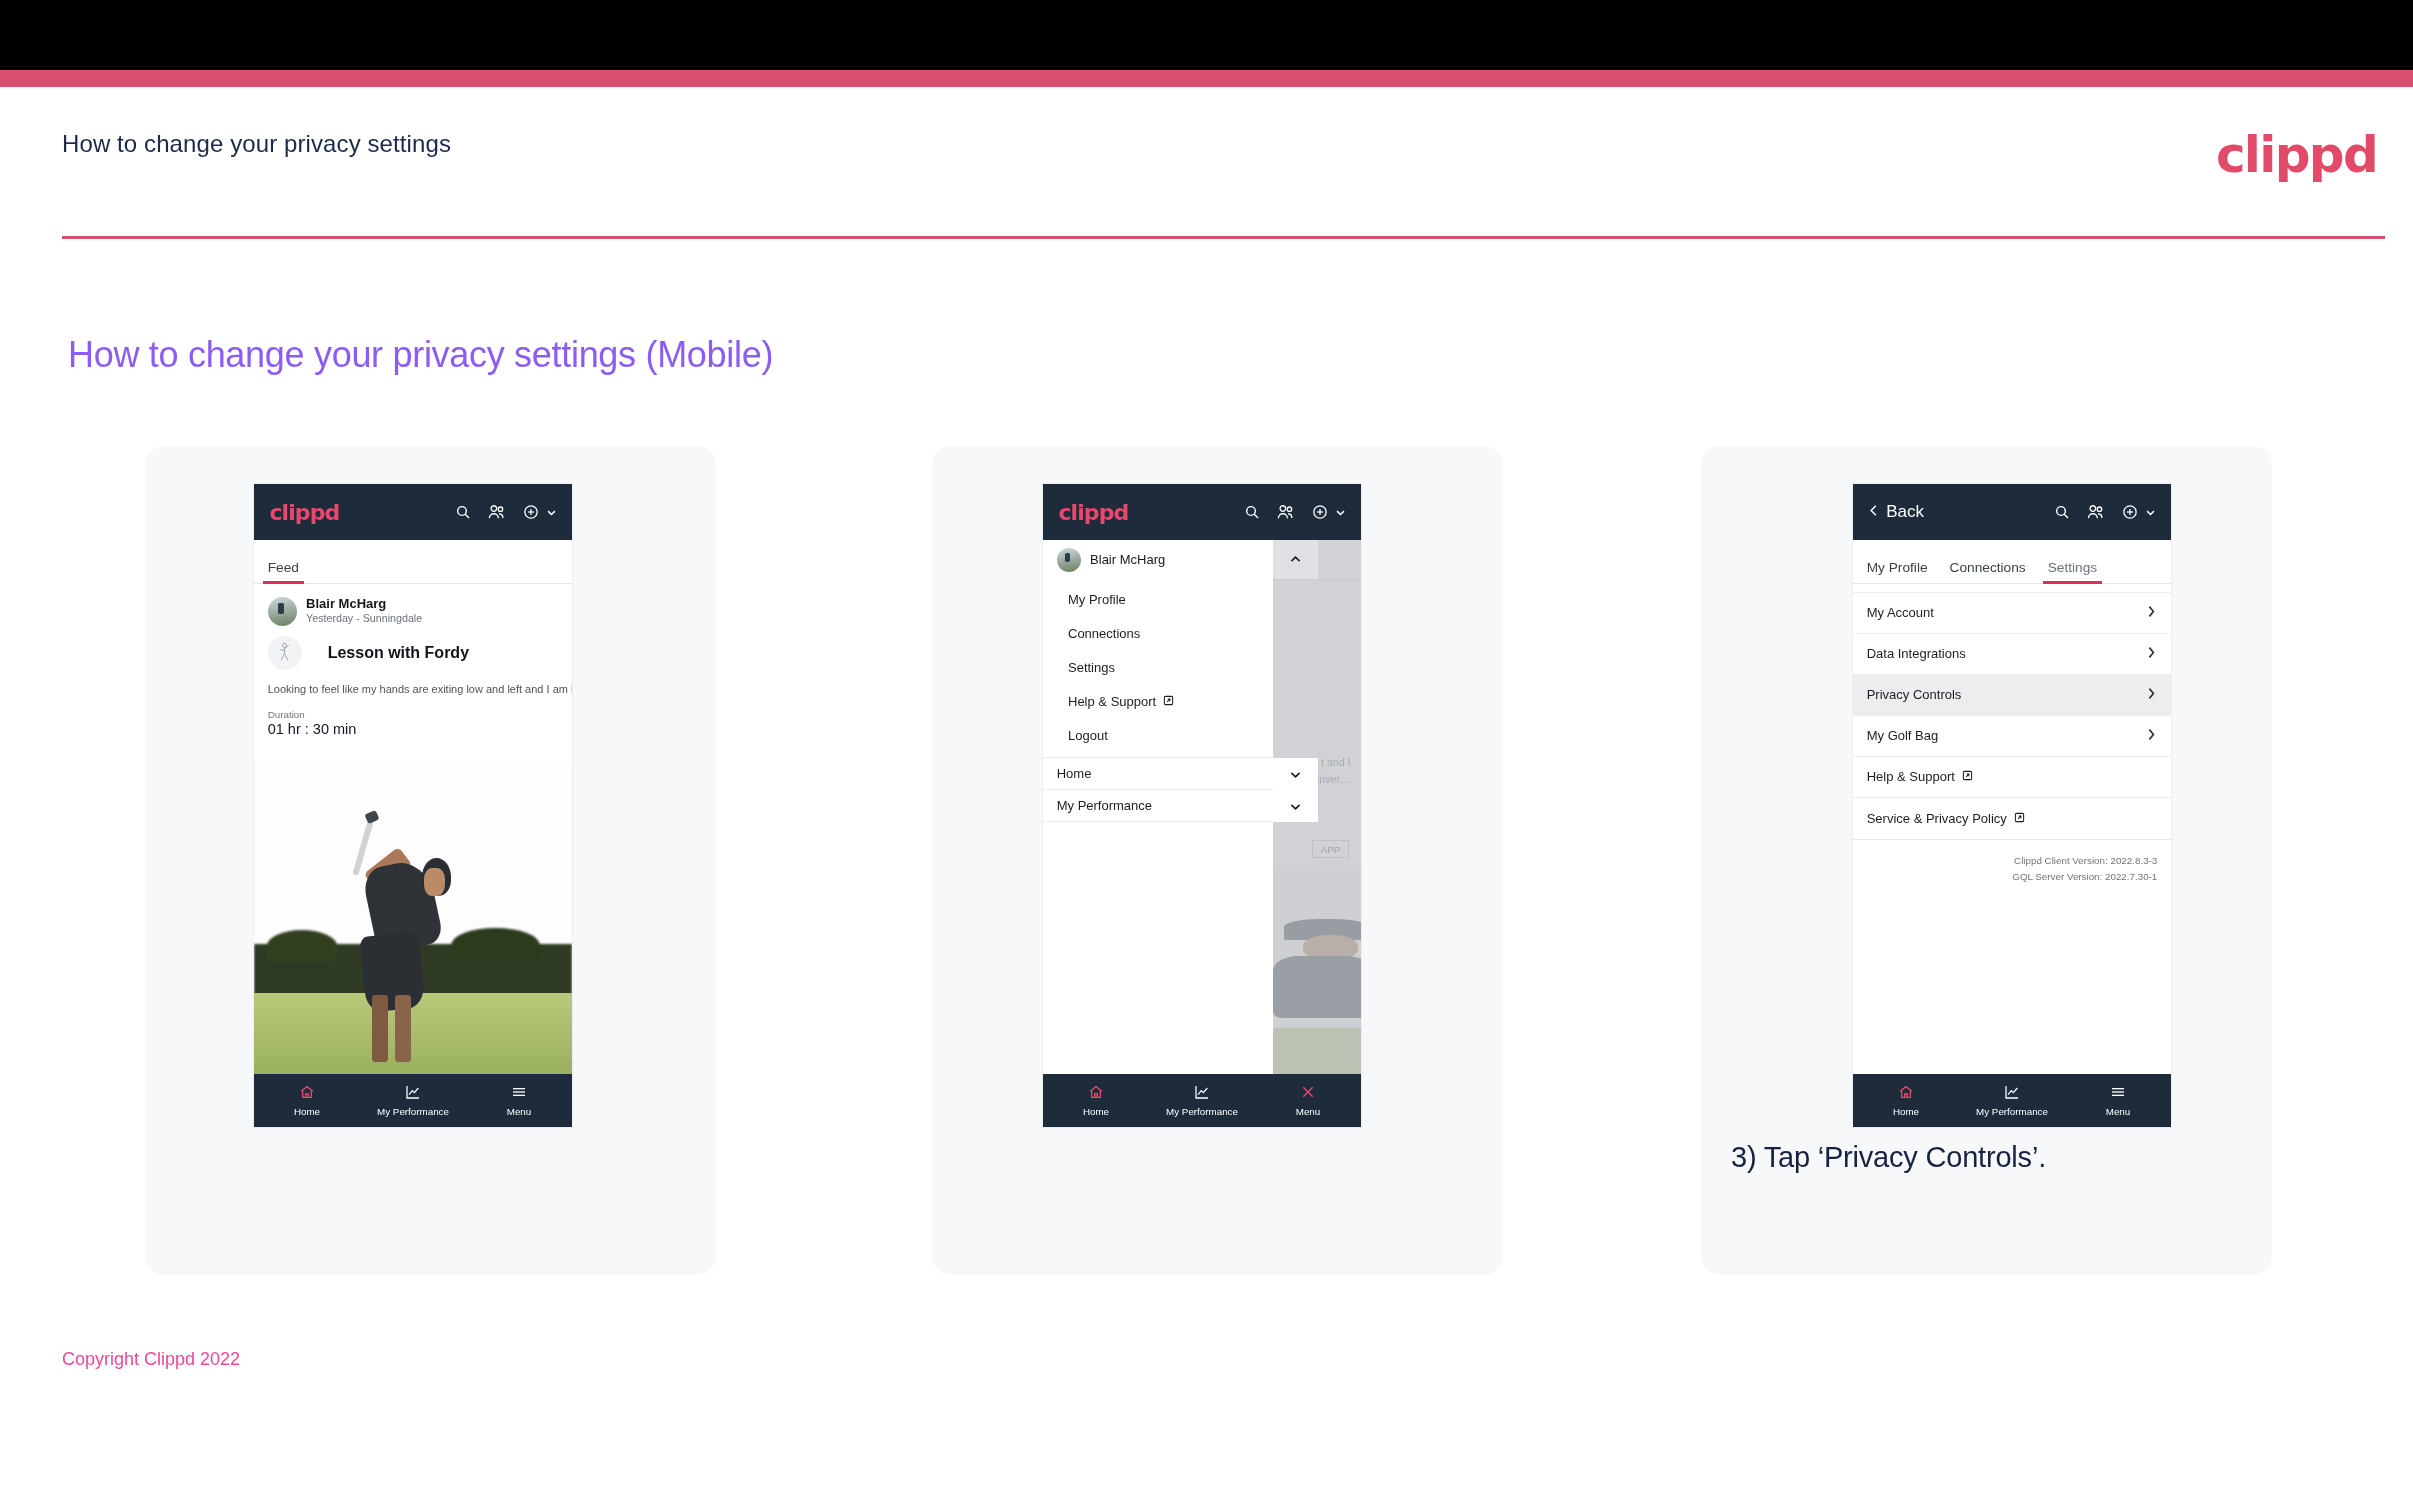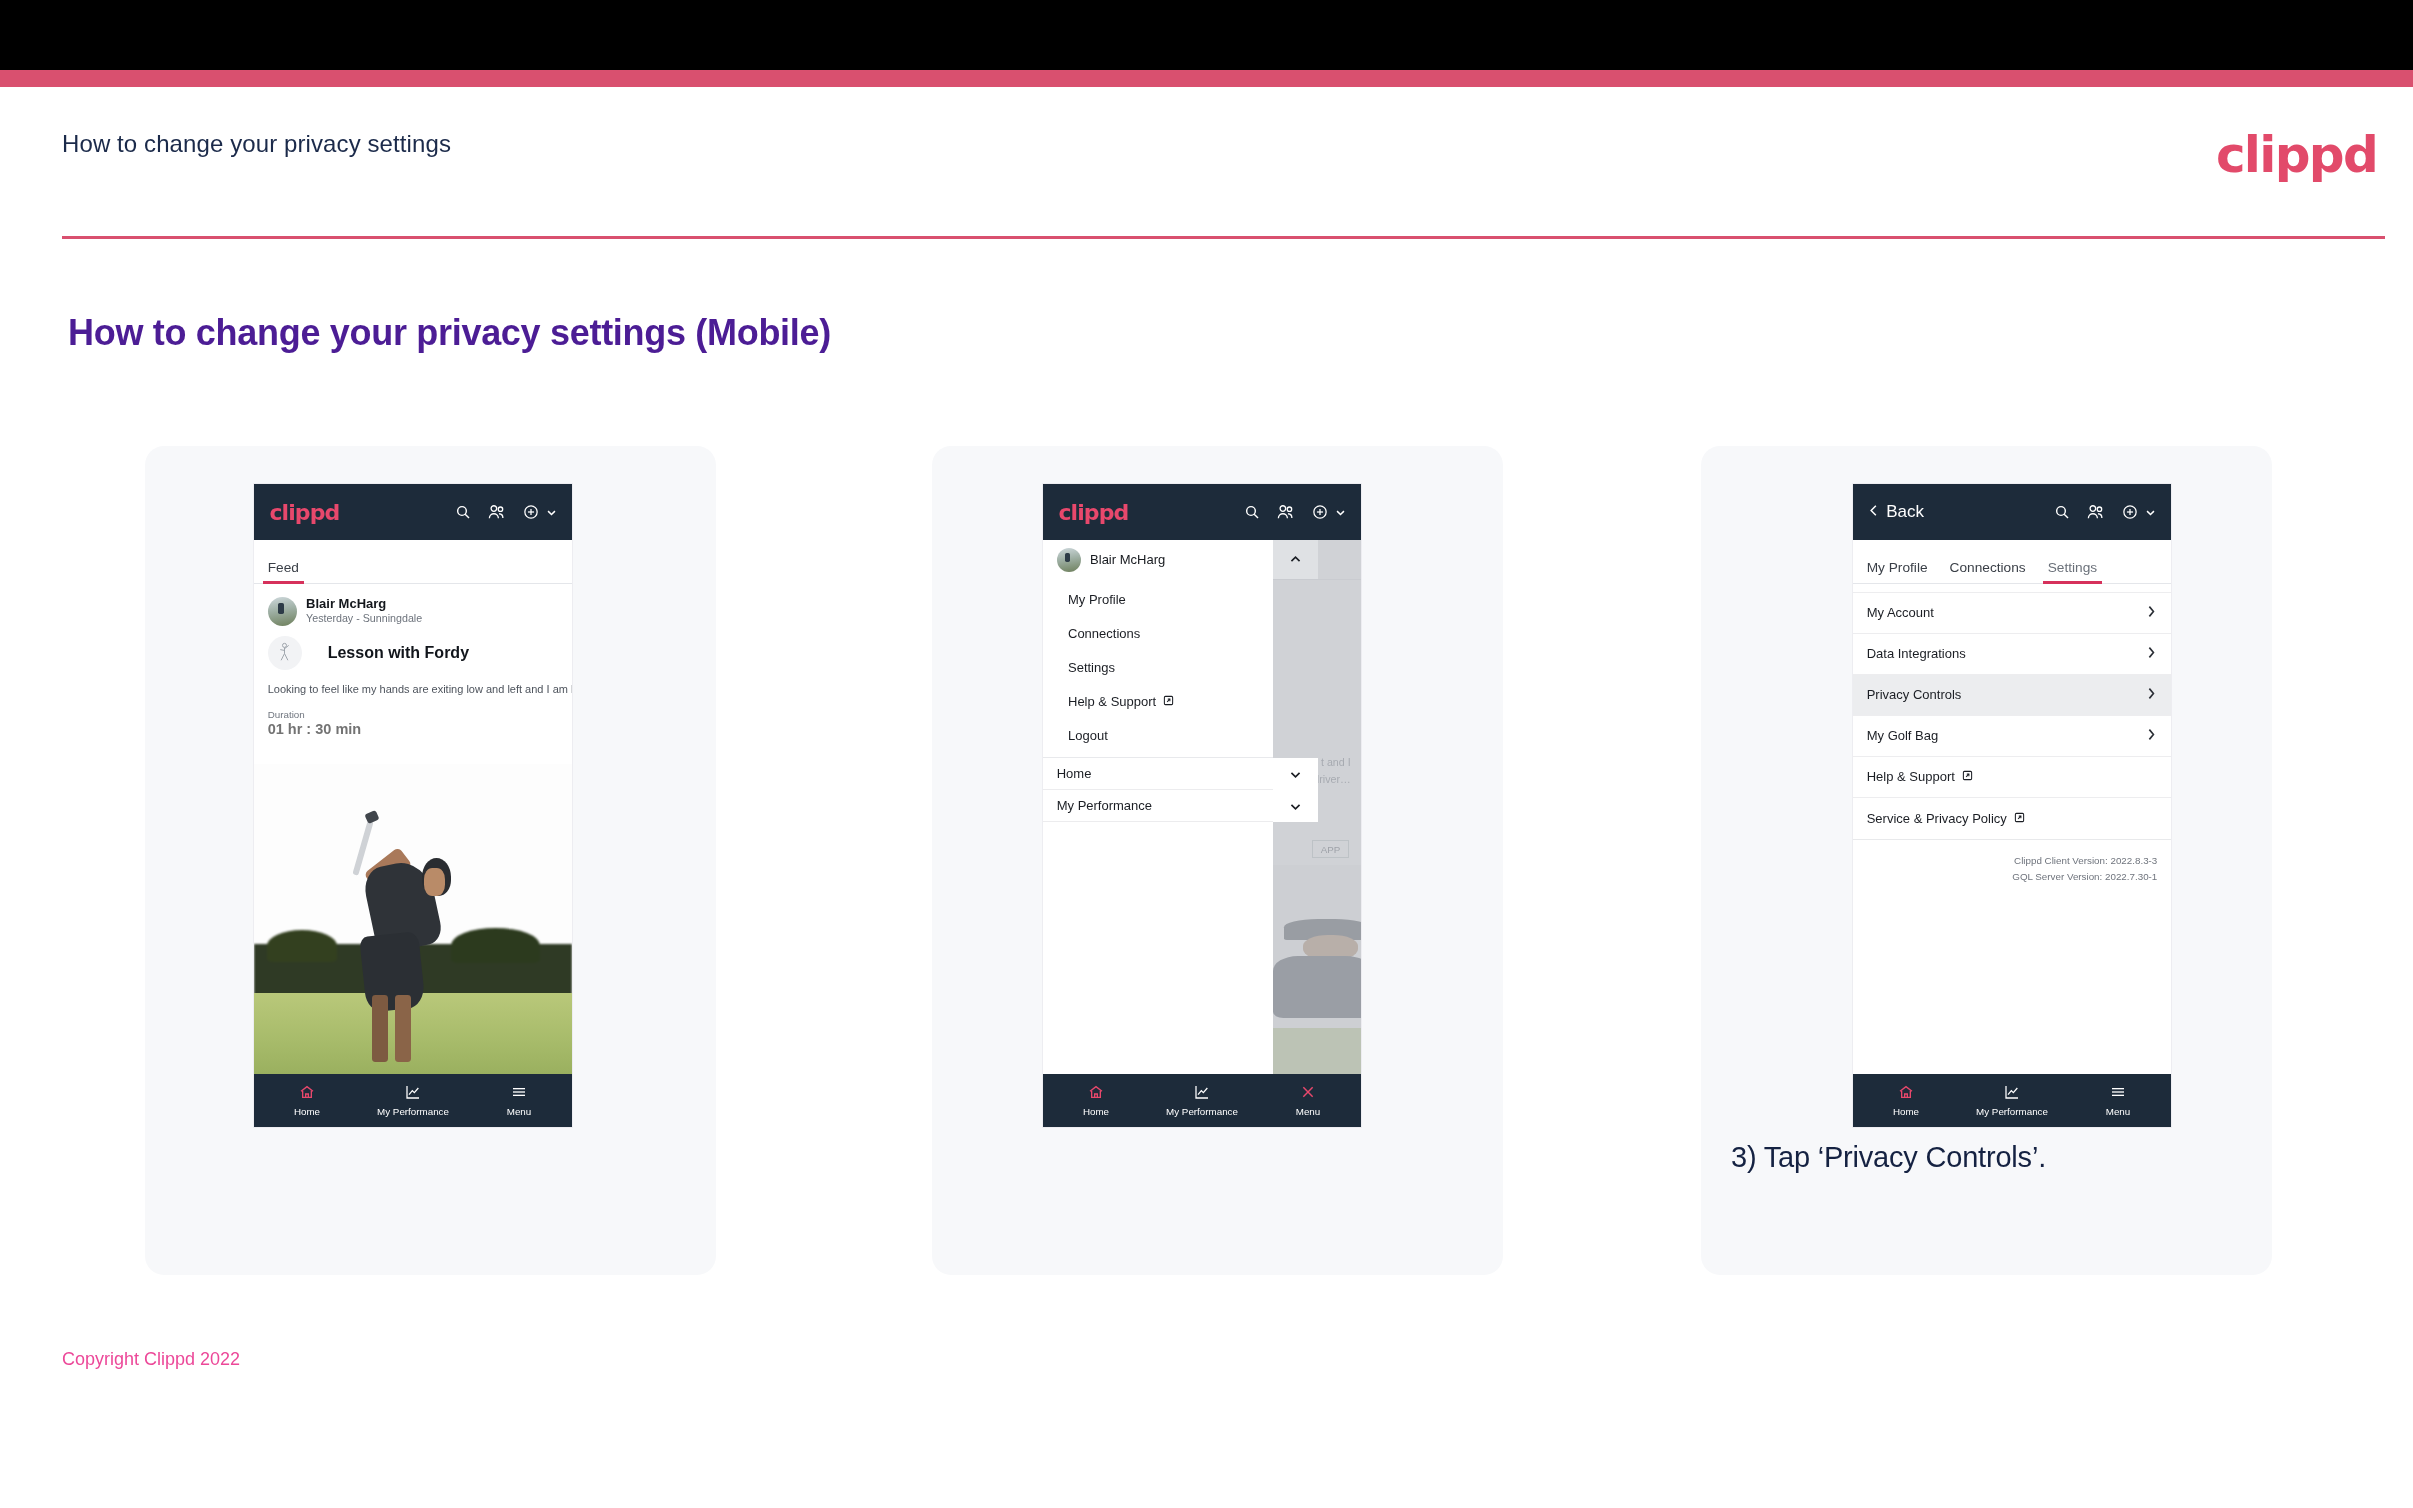--- a/index.html
+++ b/index.html
@@ -22,22 +22,22 @@
   }
   .hdr-logo {
     position:absolute; right:36px; top:126px;
     font-size:50px; font-weight:700; color:#e24a6a;
     letter-spacing:-1.7px; font-family:"DejaVu Sans", sans-serif;
   }
   .hdr-rule { position:absolute; left:62px; top:236px; width:2323px; height:2.6px; background:#d9506f; }
 
   
   .main-title {
-    position:absolute; left:68px; top:312px;
-    font-size:36px; font-weight:700; color:#4c1d95; letter-spacing:-0.3px;
+    position:absolute; left:68px; top:334px;
+    font-size:36px; font-weight:400; color:#8b5cf6; letter-spacing:-0.3px;
   }
   .main-sub {
     position:absolute; left:68px; top:372px;
     font-size:34px; font-weight:400; color:#223055; letter-spacing:-0.2px;
   }
 
   
   .card {
     position:absolute; top:446px; width:571px; height:829px;
     background:#f7f8fa; border-radius:19px;
@@ -90,21 +90,21 @@
 
   .lesson-row { display:flex; align-items:center; gap:26px; margin-top:10.3px; }
   .lesson-ico {
     width:34px;height:34px;border-radius:50%;background:#f2f3f5;flex:0 0 34px;
     display:flex;align-items:center;justify-content:center;
   }
   .lesson-title { font-size:16px; font-weight:700; color:#11151b; }
 
   .post-body { margin-top:10.3px; font-size:11px; color:#4d535c; line-height:1.55; white-space:nowrap; }
   .dur-label { margin-top:11px; font-size:9.8px; color:#70767f; }
-  .dur-value { font-size:14.5px; font-weight:700; color:#737373; margin-top:0.9px; }
+  .dur-value { font-size:14.5px; font-weight:400; color:#0f172a; margin-top:0.9px; }
 
   
   .photo { position:absolute; left:0; right:0; top:280px; bottom:53px; overflow:hidden; background:#fff; }
   .sky { position:absolute; inset:0; background:#fdfdfd; }
   .treeline { position:absolute; left:0; right:0; top:58%; height:17%; background:#2f3a25; filter:blur(0.9px); }
   .treeline::before{content:"";position:absolute;left:4%;top:-26%;width:22%;height:60%;background:#33401f;border-radius:50% 50% 10% 10%;}
   .treeline::after{content:"";position:absolute;left:62%;top:-30%;width:28%;height:66%;background:#2c3a1e;border-radius:50% 50% 10% 10%;}
   .fairway { position:absolute; left:0; right:0; top:74%; bottom:0; background:linear-gradient(180deg,#b9c87a 0%,#a7bb6a 60%,#9ab05f 100%); }
   .golfer { position:absolute; left:26%; top:14%; width:46%; height:82%; }
   .g-torso{position:absolute;left:22%;top:22%;width:46%;height:34%;background:#2f3338;border-radius:30% 46% 22% 20%;transform:rotate(-12deg);}

